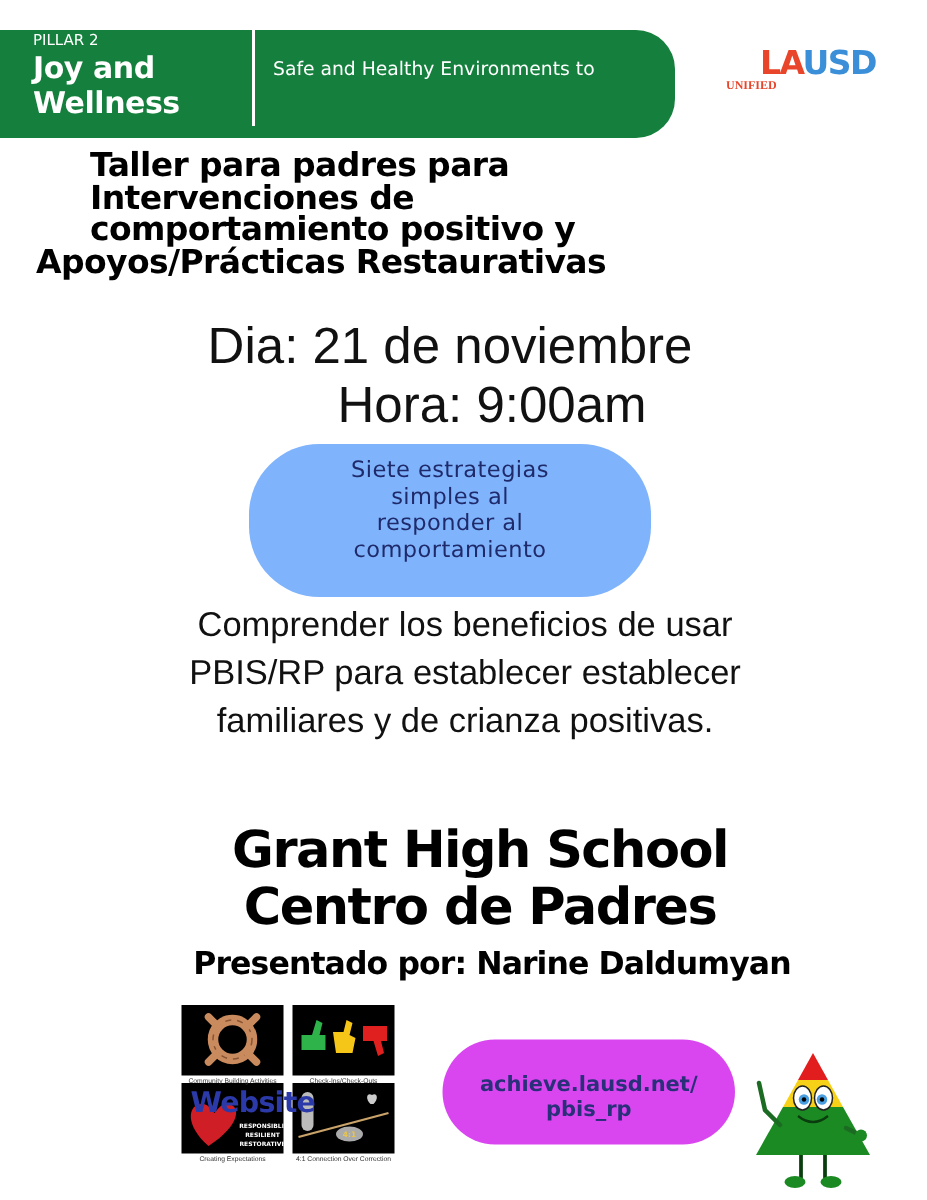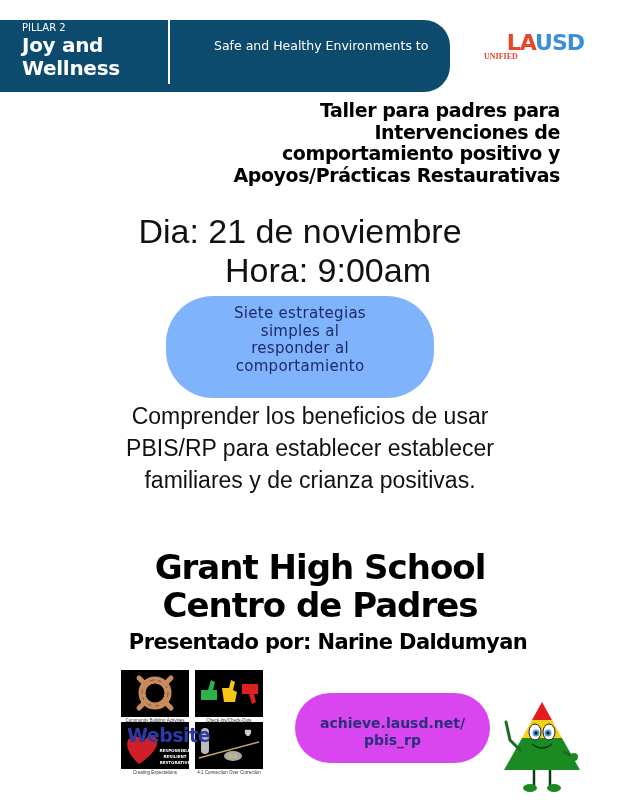--- a/index.html
+++ b/index.html
@@ -1,36 +1,36 @@
 <!DOCTYPE html>
 <html><head>
 <meta charset="utf-8">
 <style>
   * { box-sizing: border-box; margin: 0; padding: 0; }
   html, body { width: 618px; height: 800px; background: #ffffff; overflow: hidden; }
   body { position: relative; font-family: "Liberation Sans", sans-serif; color: #000; }
 
   .banner {
     position: absolute; left: 0; top: 20px; width: 450px; height: 72px;
-    background: #0c4a6e; border-radius: 0 26px 26px 0;
+    background: #15803d; border-radius: 0 26px 26px 0;
   }
   .pillar-label { position: absolute; left: 22px; top: 2px; font-size: 10px; color: #fff; font-family: "DejaVu Sans", sans-serif; }
   .pillar-title { position: absolute; left: 22px; top: 14px; font-size: 20px; line-height: 23px; color: #fff; font-weight: bold; font-family: "DejaVu Sans", sans-serif; letter-spacing: -0.3px; }
   .banner-divider { position: absolute; left: 168px; top: 0; width: 2px; height: 64px; background: #fff; }
-  .banner-subtitle { position: absolute; left: 182px; top: 16px; font-size: 12.5px; line-height: 20px; color: #fff; font-family: "DejaVu Sans", sans-serif; margin-left: 32px; }
+  .banner-subtitle { position: absolute; left: 182px; top: 16px; font-size: 12.5px; line-height: 20px; color: #fff; font-family: "DejaVu Sans", sans-serif; }
 
   .logo { position: absolute; left: 484px; top: 32px; width: 100px; height: 30px; }
   .logo-main { font-family: "DejaVu Sans", sans-serif; font-weight: bold; font-size: 22px; line-height: 22px; letter-spacing: -1px; text-align: right; }
   .logo-la { color: #e8452a; }
   .logo-usd { color: #3a8fd8; }
   .logo-sub { font-family: Liberation Serif, serif; font-weight: bold; font-size: 8px; color: #e8452a; line-height: 8px; margin-top: -1px; }
 
   .heading {
-    position: absolute; left: 60px; top: 100px; width: 500px; text-align: right;
-    font-family: "DejaVu Sans", sans-serif; font-weight: bold; font-size: 19px; line-height: 21.5px; letter-spacing: -0.4px;
+    position: absolute; left: 60px; top: 100px; width: 500px; text-align: left;
+    font-family: "DejaVu Sans", sans-serif; font-weight: bold; font-size: 22px; line-height: 21.5px; letter-spacing: -0.4px;
   }
   .heading div { white-space: nowrap; }
 
   .date-line { position: absolute; left: 0; width: 600px; text-align: center; font-family: "Liberation Sans", sans-serif; font-size: 34px; color: #111; }
   .date-line.day { top: 212px; }
   .date-line.hour { top: 251px; margin-left: 28px; }
 
   .pill-blue {
     position: absolute; left: 166px; top: 296px; width: 268px; height: 102px;
     background: #7fb3fb; border-radius: 47px;

